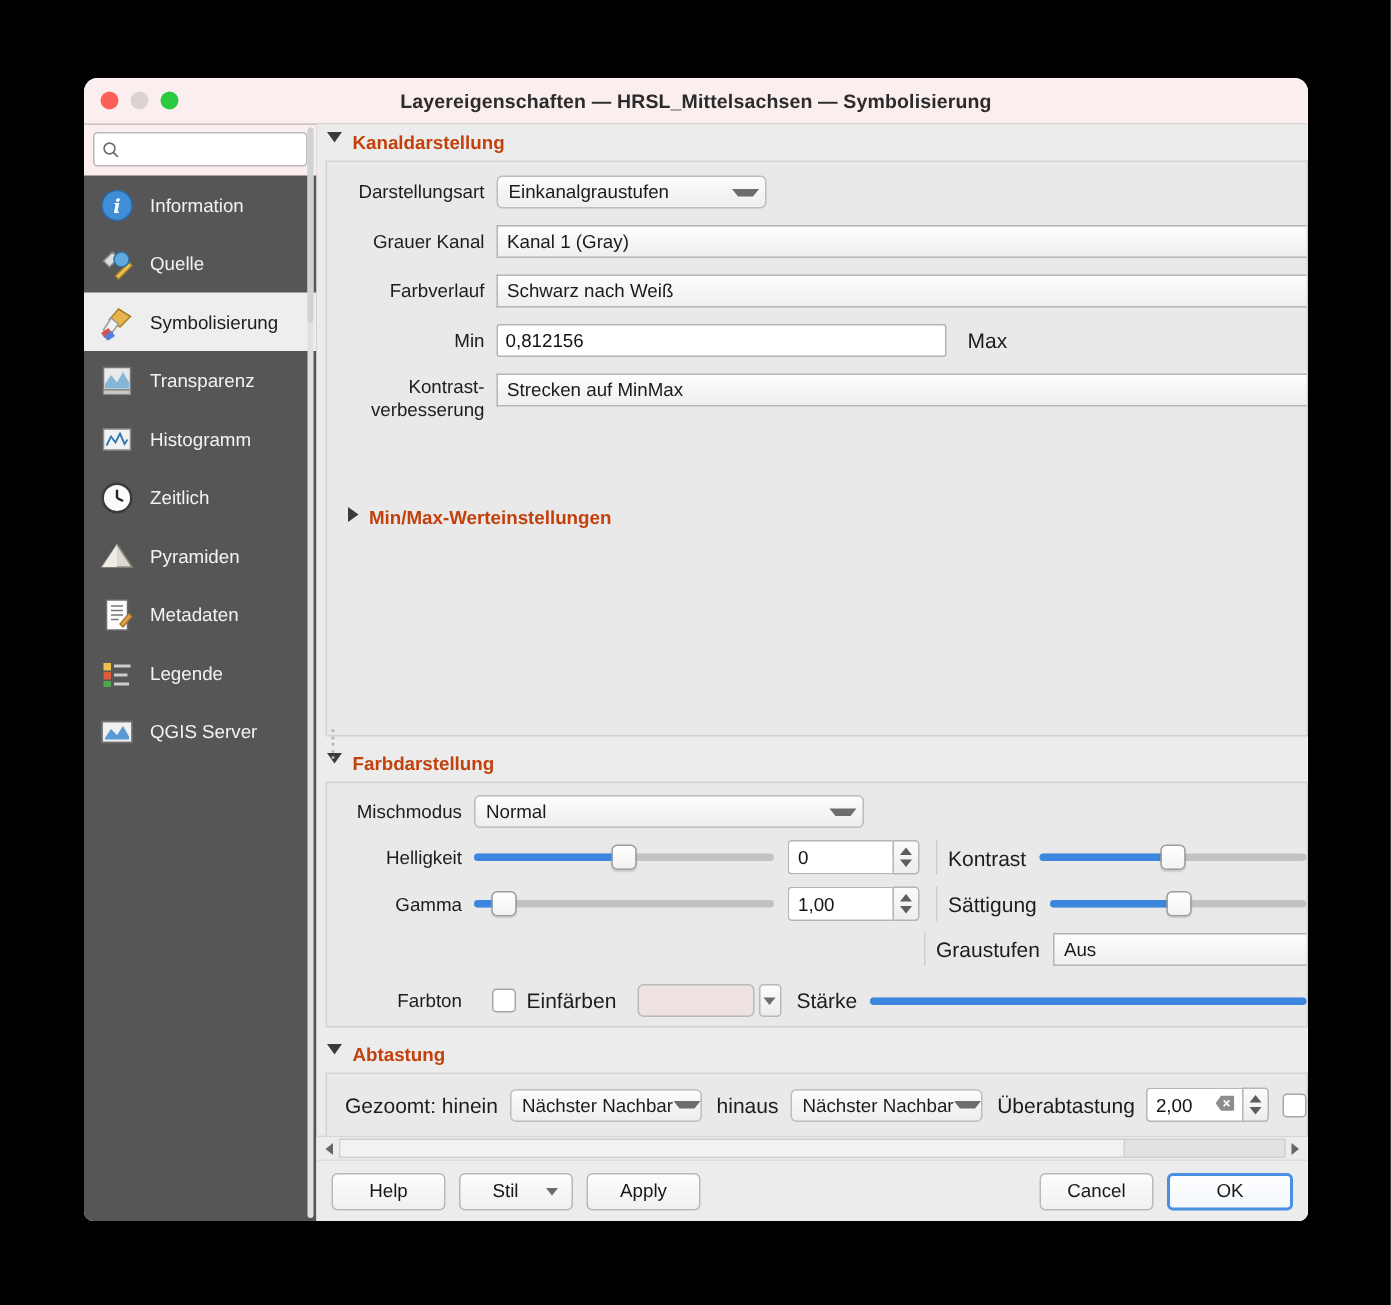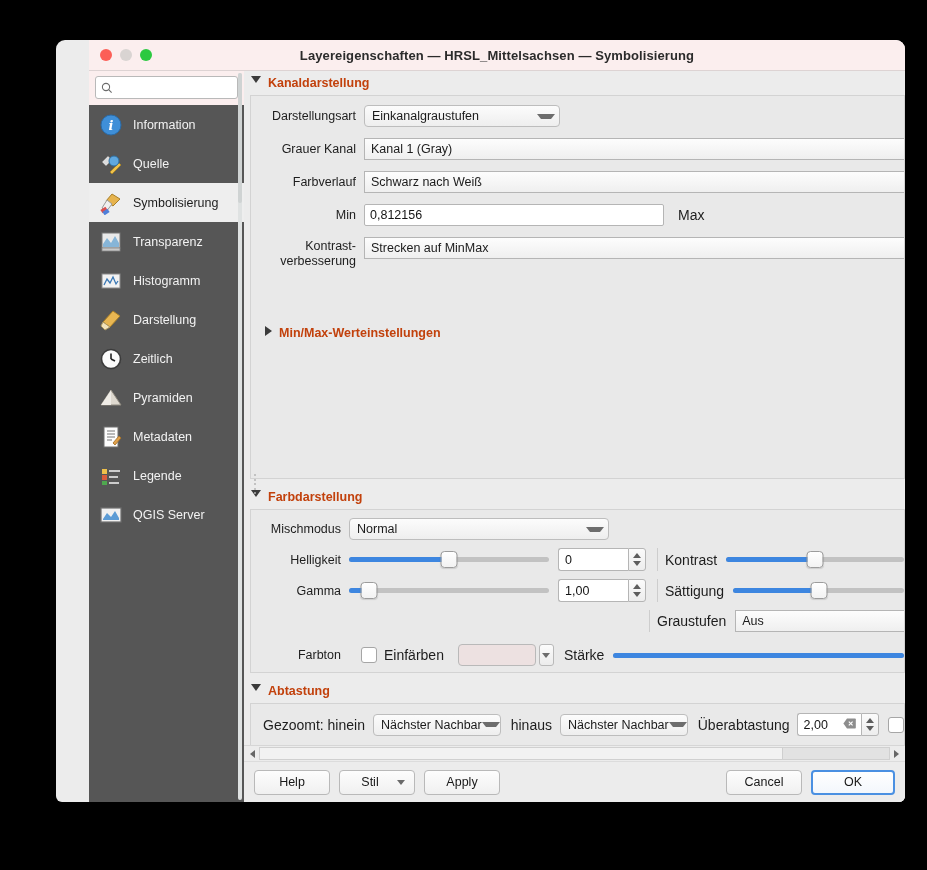--- a/index.html
+++ b/index.html
@@ -9,30 +9,29 @@
     width: 927px;
     height: 870px;
     overflow: hidden;
     font-family: "Liberation Sans", sans-serif;
   }
 
   
   #window {
     position: absolute;
     left: 56px;
-    top: 40px;
+    top: 52px;
     width: 816px;
     height: 762px;
     background: #ececec;
     border-radius: 9px 9px 6px 6px;
     box-shadow: 0 10px 40px rgba(0,0,0,0.55);
     overflow: hidden;
     display: flex;
     flex-direction: column;
-    padding-left: 33px;
   }
 
   
   #titlebar {
     height: 30px;
     min-height: 30px;
     background: #fbeeee;
     border-bottom: 1px solid #ddd3d3;
     position: relative;
     display: flex;
@@ -583,29 +582,20 @@
         <div class="nav-item">
           <span class="nav-icon">
             <svg width="24" height="24" viewBox="0 0 24 24">
               <rect x="3" y="5" width="18" height="14" fill="#f2f2f2" stroke="#8a8a8a" stroke-width="1"></rect>
               <polyline points="5,16 8,10 11,14 14,8 17,15 19,12" fill="none" stroke="#3a78b5" stroke-width="1.3"></polyline>
             </svg>
           </span>
           <span>Histogramm</span>
         </div>
 
-        <div class="nav-item">
-          <span class="nav-icon">
-            <svg width="24" height="24" viewBox="0 0 24 24">
-              <path d="M14 3 L21 8 L11 19 L4 14 Z" fill="#e8b652" stroke="#a87f28" stroke-width="1"></path>
-              <path d="M4 14 L11 19 L6 22 L2 18 Z" fill="#f3e3bc" stroke="#b09a60" stroke-width="1"></path>
-            </svg>
-          </span>
-          <span>Darstellung</span>
-        </div>
 
         <div class="nav-item">
           <span class="nav-icon">
             <svg width="24" height="24" viewBox="0 0 24 24">
               <circle cx="12" cy="12" r="9.5" fill="#fbfbfb" stroke="#3b3b3b" stroke-width="1.6"></circle>
               <line x1="12" y1="12" x2="12" y2="6.5" stroke="#222" stroke-width="1.6"></line>
               <line x1="12" y1="12" x2="16" y2="14" stroke="#222" stroke-width="1.6"></line>
             </svg>
           </span>
           <span>Zeitlich</span>
@@ -672,21 +662,21 @@
 
         <div class="group-header">
           <span class="tri down"></span>
           <span>Kanaldarstellung</span>
         </div>
 
         <div class="group-box" style="height:382px;">
 
           <div class="row" style="padding-top:9px;">
             <span class="lbl" style="width:105px;">Darstellungsart</span>
-            <div class="combo" style="width:196px;margin-left:8px;align-items:center;">
+            <div class="combo" style="width:180px;margin-left:8px;align-items:center;">
               <span>Einkanalgraustufen</span>
               <span class="arrow"></span>
             </div>
           </div>
 
           <div class="row" style="padding-top:7px;">
             <span class="lbl" style="width:105px;">Grauer Kanal</span>
             <div class="combo-wide" style="flex:1;margin-left:8px;">
               <span>Kanal 1 (Gray)</span>
             </div>

